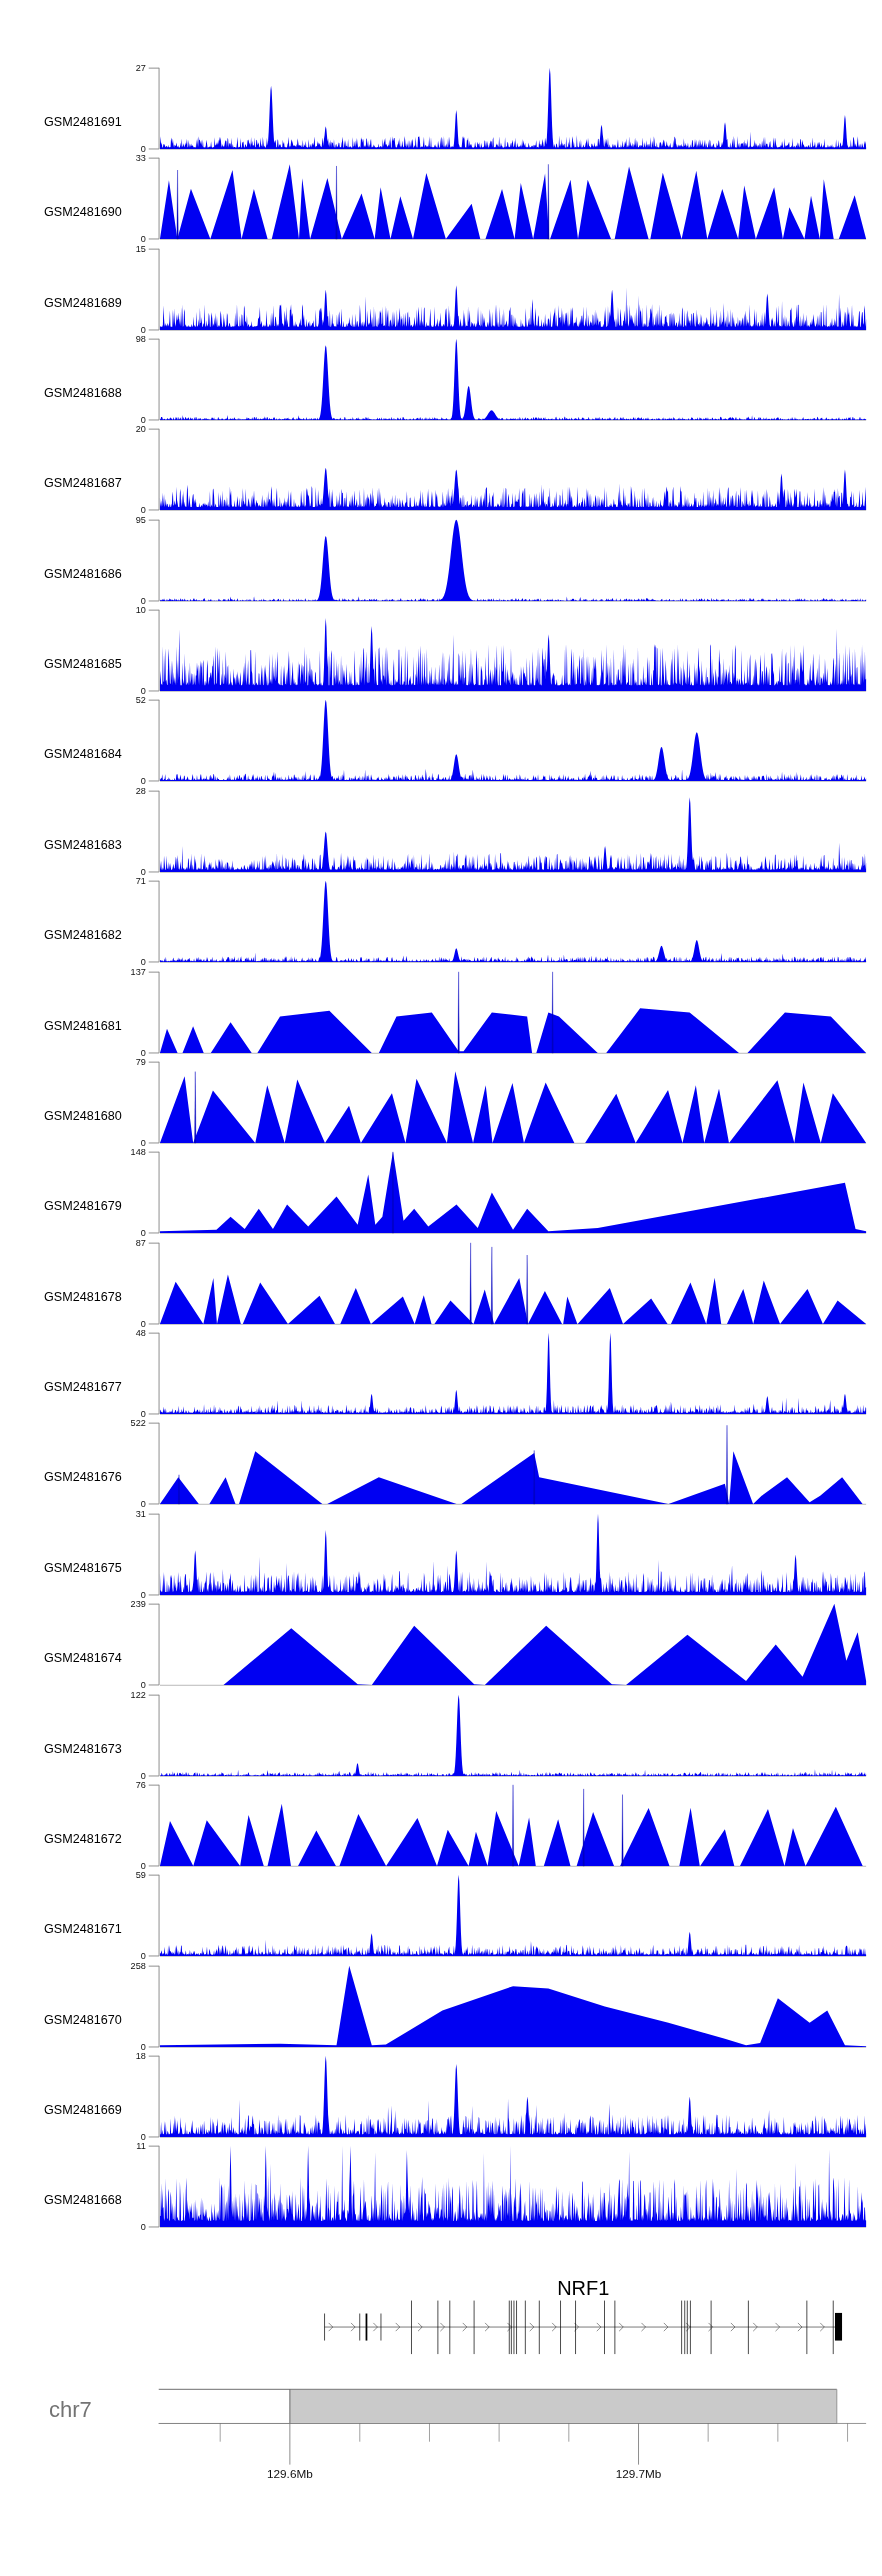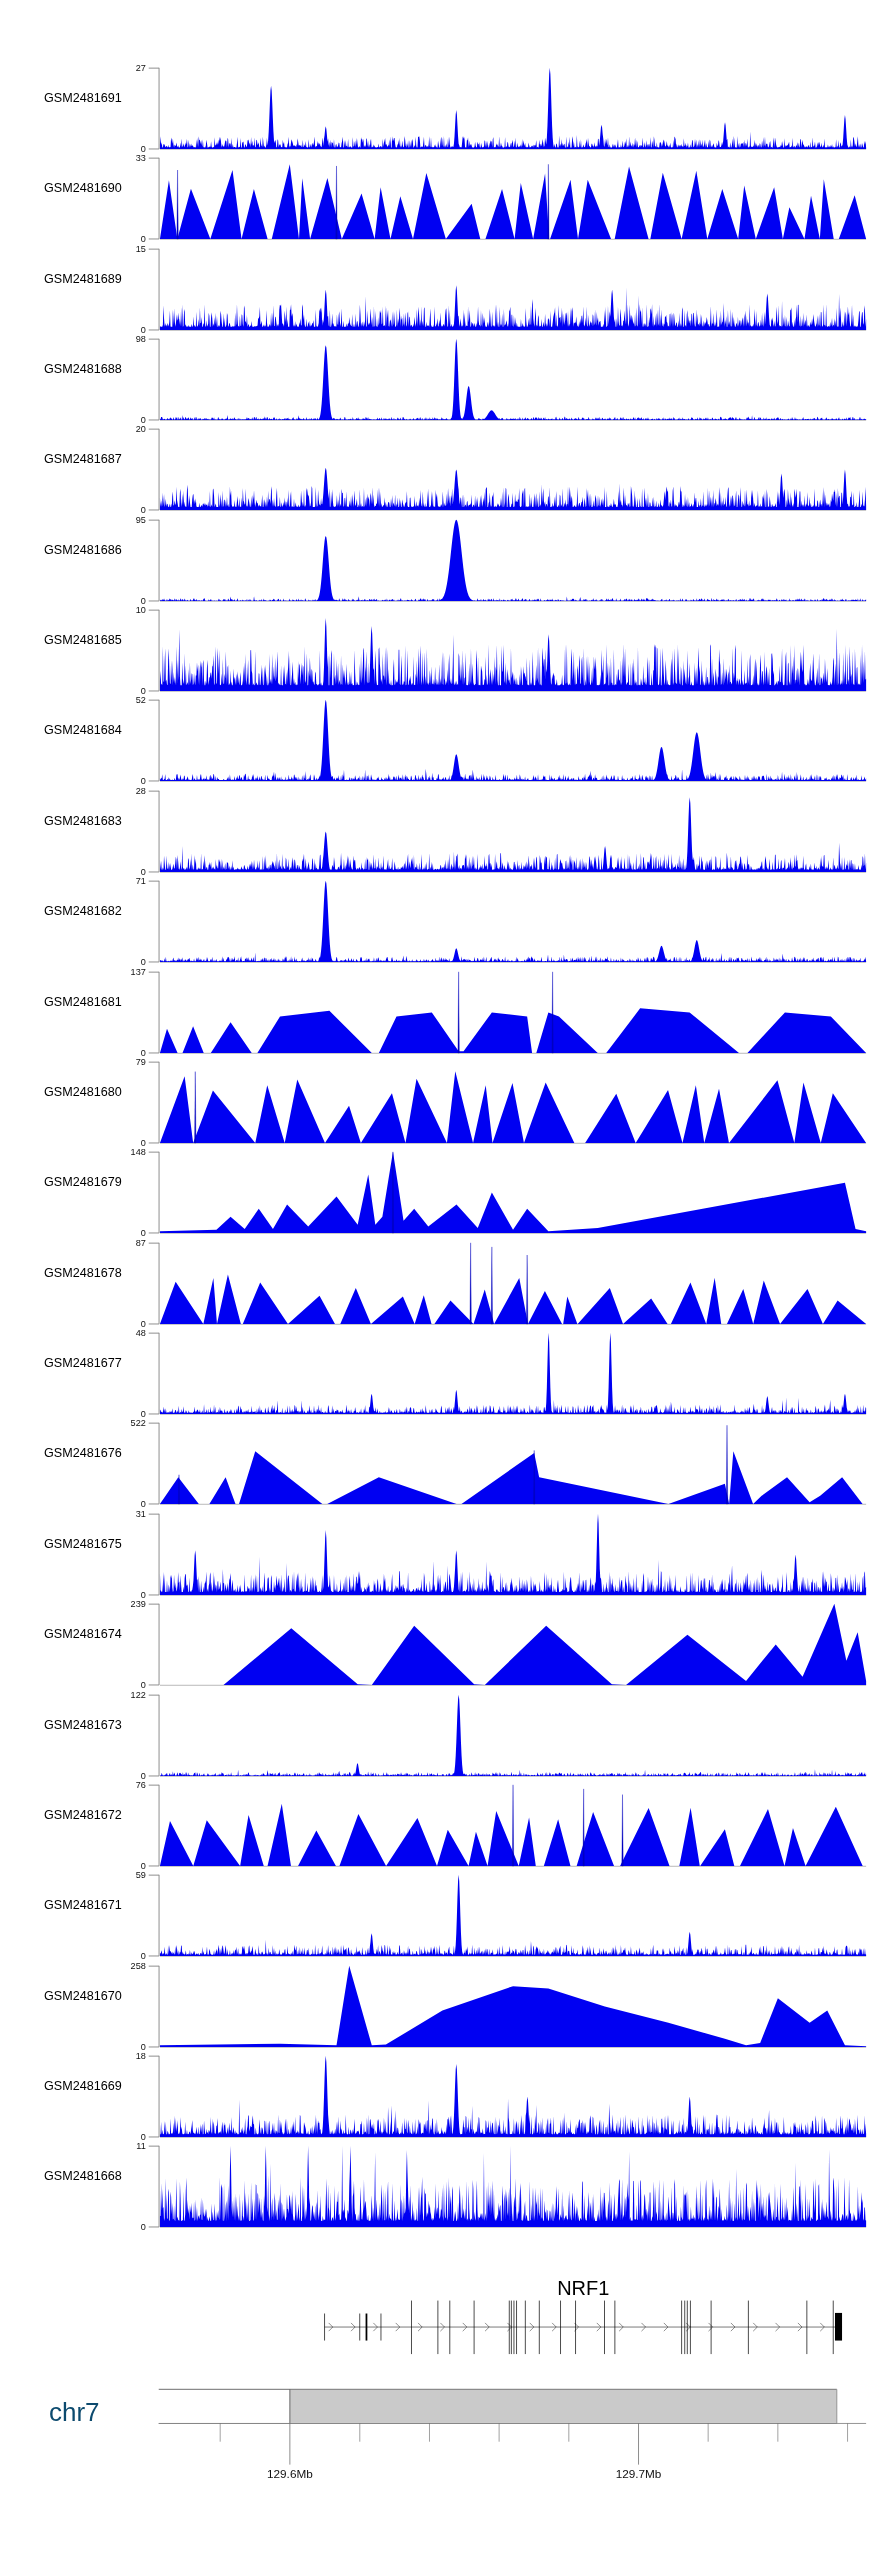--- a/index.html
+++ b/index.html
@@ -1,22 +1,22 @@
 <!DOCTYPE html>
 <html style="font-size:9.4px"><head>
 <meta charset="utf-8">
 <style>
   html,body{margin:0;padding:0;background:#ffffff;}
   #app{position:relative;width:882px;height:2576px;background:#ffffff;overflow:hidden;
        font-family:"Liberation Sans",sans-serif;}
   .track-row{position:absolute;left:0;width:882px;height:92px;}
-  .track-label{position:absolute;left:44px;top:28px;font-size:12.6px;color:#000;white-space:nowrap;}
+  .track-label{position:absolute;left:44px;top:52px;font-size:12.6px;color:#000;white-space:nowrap;}
   .row-svg{position:absolute;left:0;top:0;}
   #bottom-svg{position:absolute;left:0;top:2258px;}
-  #chr-label{position:absolute;left:49px;top:2397px;font-size:26px;color:#0c4a6e;}
+  #chr-label{position:absolute;left:49px;top:2397px;font-size:22px;color:#737373;}
   text{font-family:"Liberation Sans",sans-serif;}
 </style>
 </head>
 <body>
 
 <div id="app">
   <div id="tracks-container">
       <div class="track-row" style="top: 63px;">
         <span class="track-label">GSM2481691</span>
         <svg width="882" height="92" class="row-svg" viewBox="0 0 1500 156">

